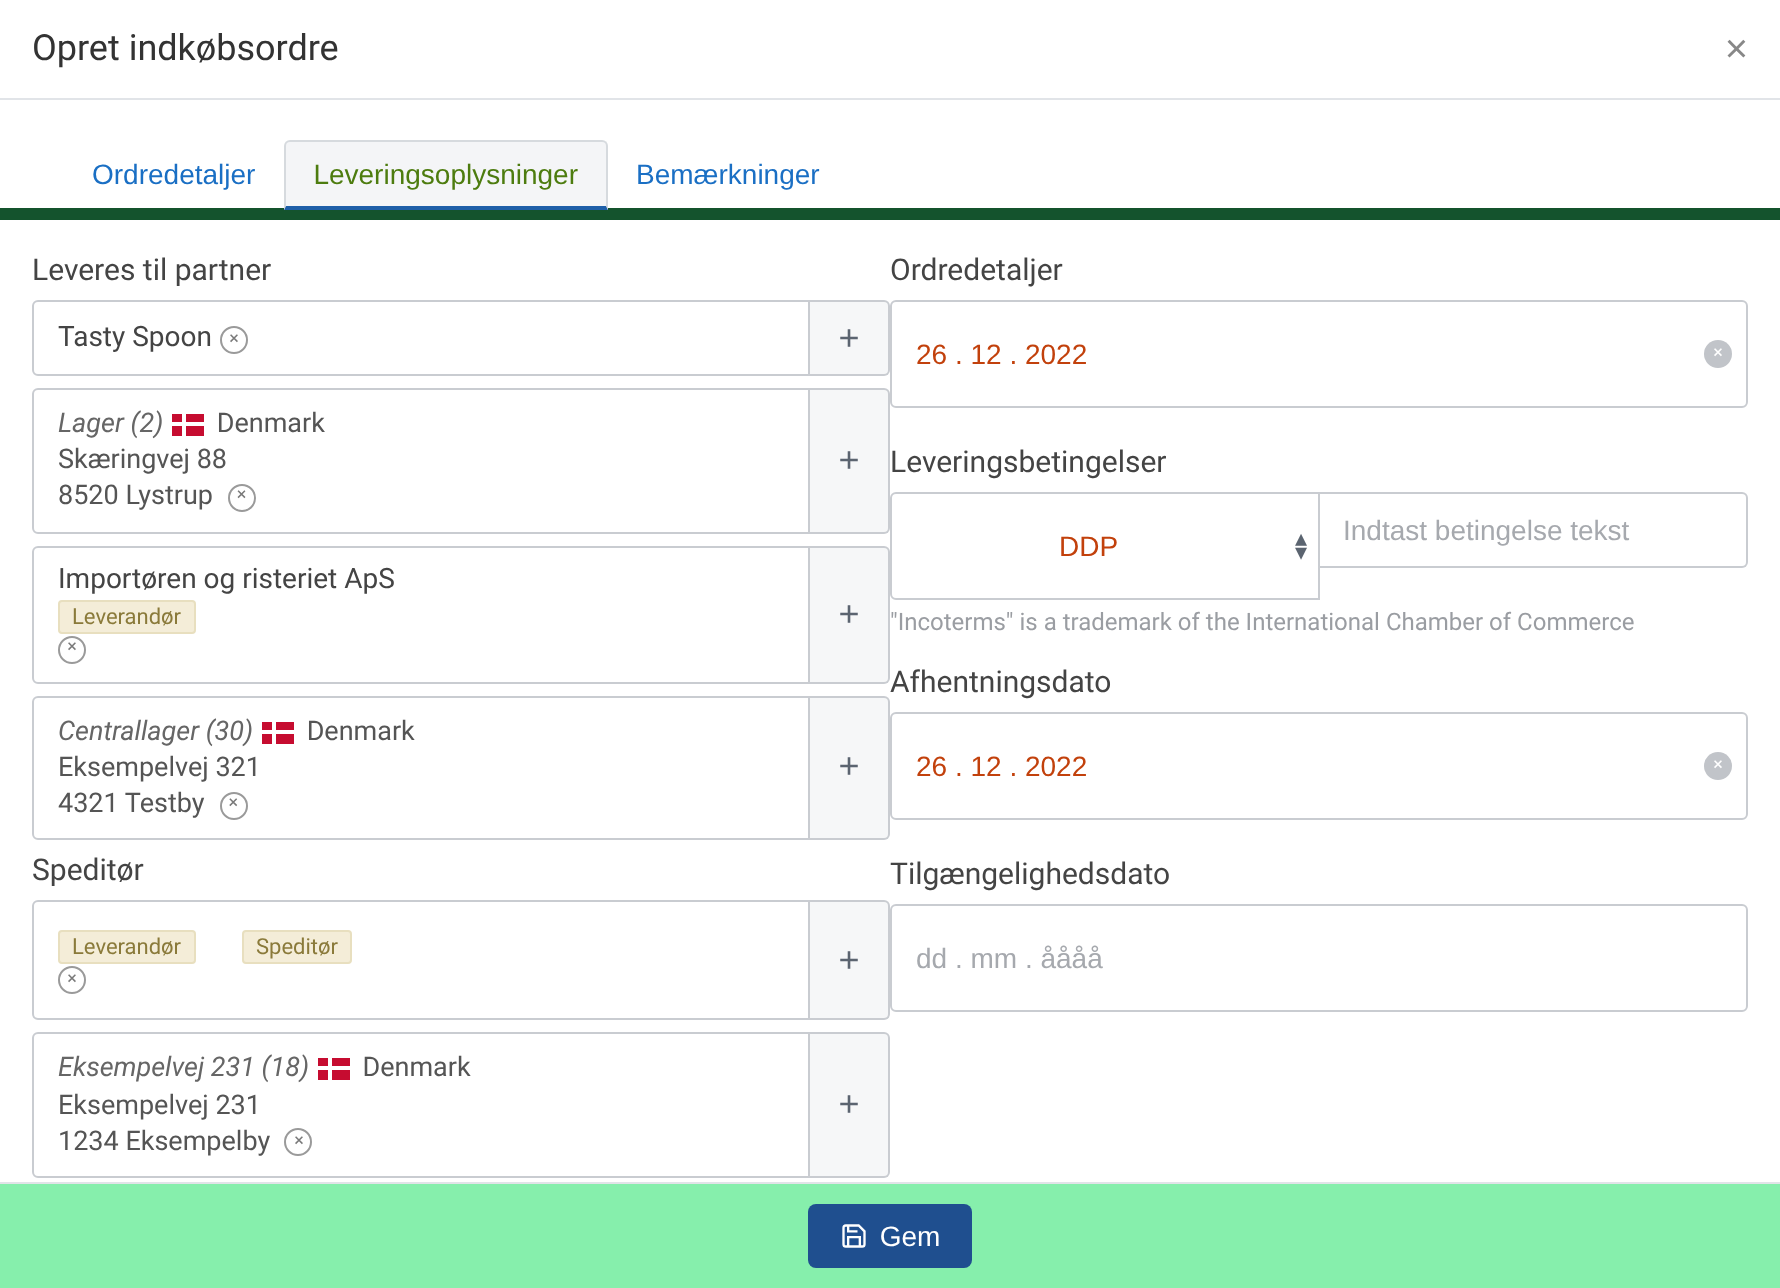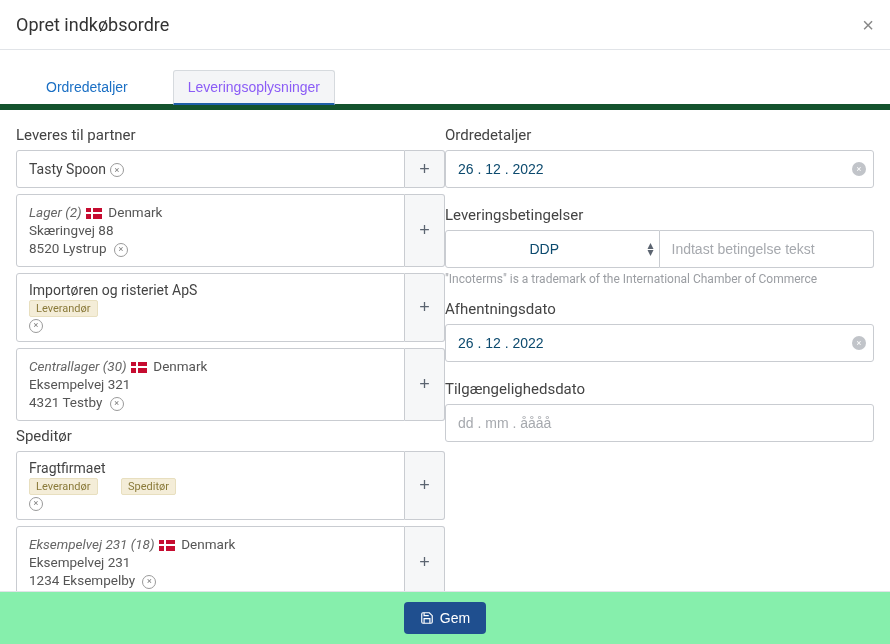--- a/index.html
+++ b/index.html
@@ -42,27 +42,26 @@
     padding: 8px 14px;
     font-size: 14px;
     cursor: pointer;
     color: #1a6fc4;
     border: none;
     background: none;
     position: relative;
   }
   .tab.active {
     background: #f4f5f7;
-    color: #8b5cf6;
+    color: #4d7c0f;
     border: 1px solid #d6dade;
     border-bottom: 2px solid #1f5fa8;
     border-top-left-radius: 3px;
     border-top-right-radius: 3px;
     margin-bottom: -1px;
-    margin-left: 31px;
   }
   .content {
     display: flex;
     padding: 10px 16px 16px 16px;
   }
   .col-left { flex: 1; }
   .col-right { flex: 1; }
   .section-label {
     font-size: 15px;
     color: #444;
@@ -146,22 +145,22 @@
   .input-wrap {
     position: relative;
     width: 100%;
   }
   .text-input, .select-input {
     width: 100%;
     border: 1px solid #c9ccd1;
     border-radius: 3px;
     padding: 8px 12px;
     font-size: 14px;
-    color: #0c4a6e;
-    height: 38px;
+    color: #c2410c;
+    height: 54px;
     background: #fff;
   }
   .text-input::placeholder { color: #a6a9ae; }
   .input-clear {
     position: absolute;
     right: 8px;
     top: 50%;
     transform: translateY(-50%);
     width: 14px;
     height: 14px;
@@ -246,20 +245,21 @@
 <body>
 
 <div class="modal-header">
   <div class="modal-title">Opret indkøbsordre</div>
   <button class="close-btn">×</button>
 </div>
 
 <div class="tabs">
   <button class="tab">Ordredetaljer</button>
   <button class="tab active">Leveringsoplysninger</button>
+  <button class="tab">Bemærkninger</button>
 </div>
 
 <div class="content">
 
   <div class="col-left">
 
     <div class="section-label">Leveres til partner</div>
 
     <div class="pair-row">
       <div class="box">
@@ -310,21 +310,20 @@
           <span class="inline-remove">×</span>
         </div>
       </div>
       <button class="add-btn">+</button>
     </div>
 
     <div class="section-label">Speditør</div>
 
     <div class="pair-row">
       <div class="box tall">
-        <div>Fragtfirmaet</div>
         <div>
           <span class="tag">Leverandør</span>
           <span class="tag">Speditør</span>
         </div>
         <div><span class="inline-remove" style="margin-left:0;">×</span></div>
       </div>
       <button class="add-btn">+</button>
     </div>
 
     <div class="pair-row">

